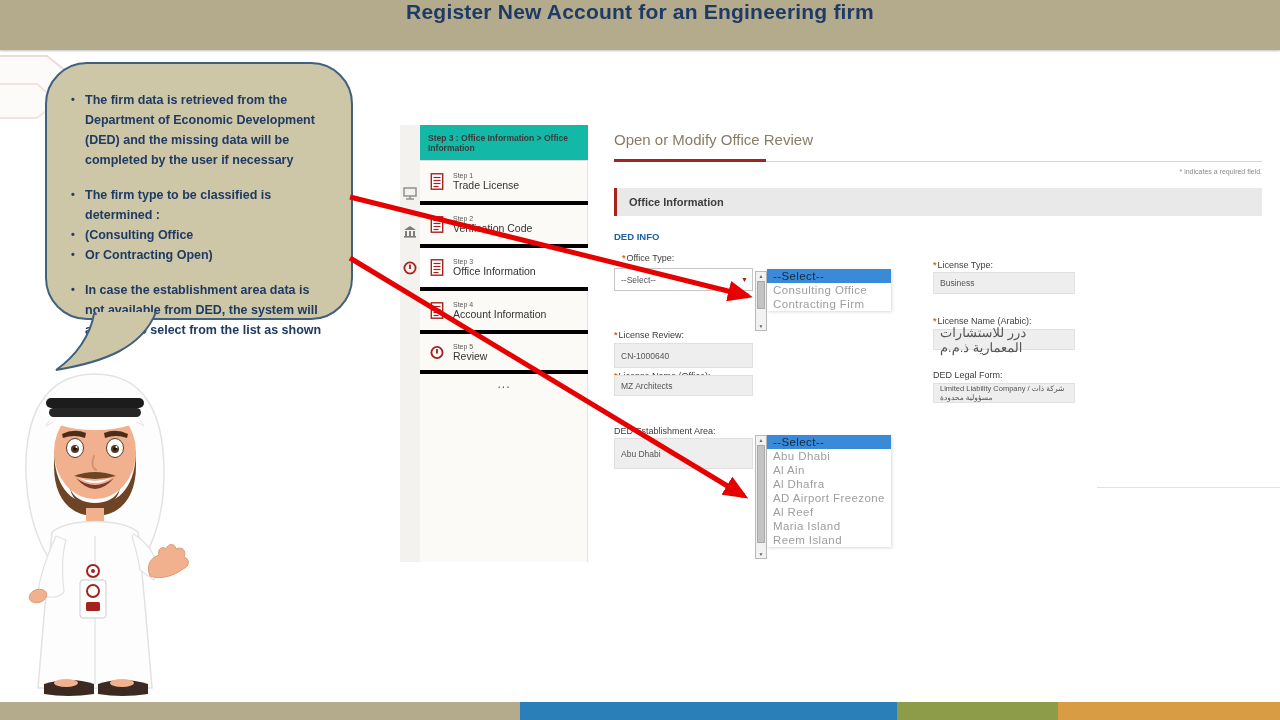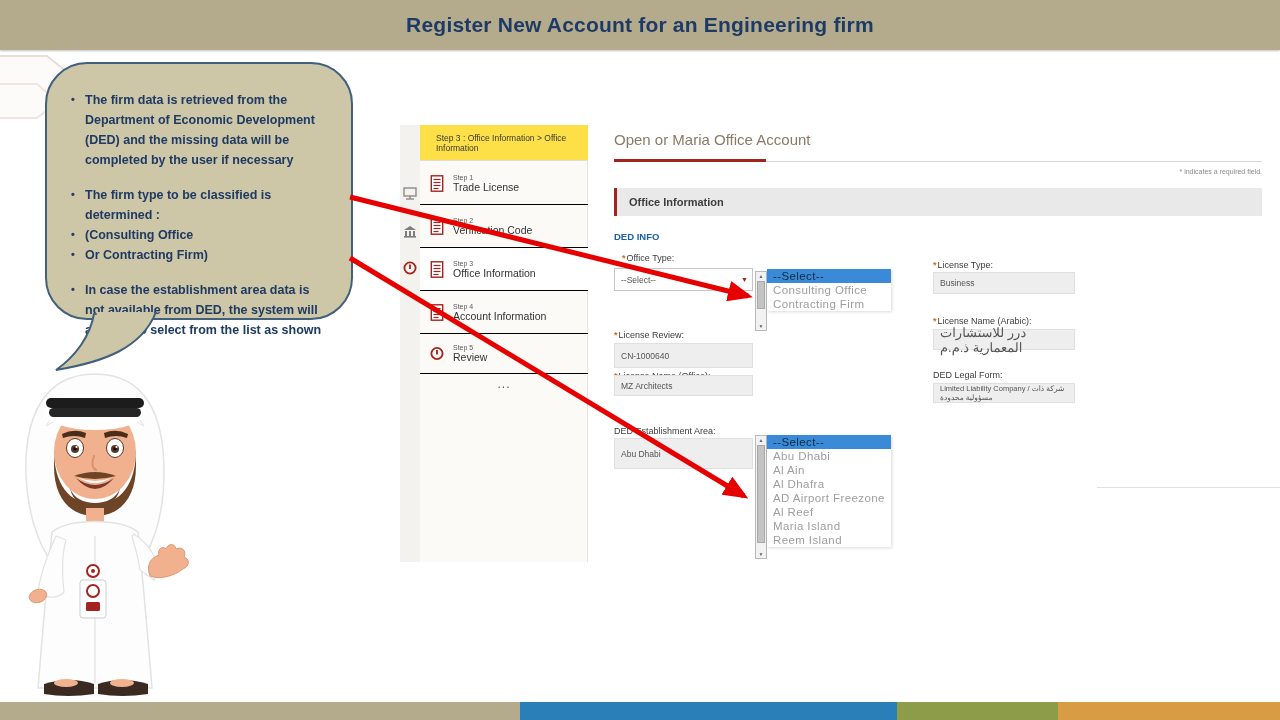--- a/index.html
+++ b/index.html
@@ -1,21 +1,21 @@
 <!DOCTYPE html>
 <html><head>
 <meta charset="utf-8">
 <style>
   * { margin:0; padding:0; box-sizing:border-box; }
   html,body { width:1280px; height:720px; background:#fff; font-family:"Liberation Sans", sans-serif; }
   #canvas { position:relative; width:1280px; height:720px; overflow:hidden; background:#fff; }
 
   
   .banner { position:absolute; left:0; top:0; width:1280px; height:50px;
-    background:#b3ab8b; display:flex; align-items:center; justify-content:center;
+    background:#b3ab8b; display:flex; justify-content:center;
     box-shadow:0 1px 2px rgba(0,0,0,.25); }
   .banner-title { font-size:21px; font-weight:bold; color:#1e3a66; letter-spacing:.2px; }
 
   
   .deco-chevron { position:absolute; left:-8px; top:50px; z-index:1; }
 
   
   .bubble { position:absolute; left:45px; top:62px; width:308px; height:258px;
     background:#cdc6a7; border:2px solid #41607e; border-radius:42px;
     padding:26px 20px 10px 24px; z-index:3; }
@@ -28,24 +28,24 @@
   .mascot { position:absolute; left:0px; top:368px; z-index:2; }
 
   
   .shot { position:absolute; left:400px; top:125px; width:868px; height:437px; background:#fff; z-index:1; }
 
   .strip { position:absolute; left:0; top:0; width:20px; height:437px; background:#f3f2ee; }
   .strip-icon { position:absolute; left:3px; }
 
   .sidebar { position:absolute; left:20px; top:0; width:168px; height:437px;
     background:#fbfaf7; border-right:1px solid #e6e4de; }
-  .crumb { position:absolute; left:0; top:0; width:168px; height:36px; background:#fde047;
-    border-bottom:1px solid #dedcd6; font-size:8.5px; font-weight:normal; color:#3a3a3a;
-    display:flex; align-items:center; padding:0 16px; }
-  .step-item { position:absolute; left:0; width:168px; height:43px; border-bottom:1px solid #000000;
+  .crumb { position:absolute; left:0; top:0; width:168px; height:36px; background:#14b8a6;
+    border-bottom:1px solid #dedcd6; font-size:8.5px; font-weight:bold; color:#3a3a3a;
+    display:flex; align-items:center; padding:0 8px; }
+  .step-item { position:absolute; left:0; width:168px; height:43px; border-bottom:4px solid #000000;
     display:flex; align-items:center; padding-left:10px; cursor:pointer; }
   .step-item.active { background:#fff; }
   .step-icon { width:14px; margin-right:9px; flex:0 0 14px; }
   .step-num { font-size:7px; color:#5a5a5a; }
   .step-label { font-size:10.5px; color:#333; }
   .steps-more { position:absolute; left:0; top:252px; width:168px; text-align:center;
     font-size:12px; letter-spacing:1px; color:#555; }
 
   .main { position:absolute; left:200px; top:0; width:668px; height:437px; }
   .page-title { position:absolute; left:14px; top:6px; font-size:15px; color:#8a7b66; }
@@ -107,21 +107,21 @@
     <div class="bullet gap-before">
       <span class="dot">•</span>
       <span>The firm type to be classified  is determined  :</span>
     </div>
     <div class="bullet">
       <span class="dot">•</span>
       <span>(Consulting Office</span>
     </div>
     <div class="bullet">
       <span class="dot">•</span>
-      <span>Or Contracting Firm)</span>
+      <span>Or Contracting Open)</span>
     </div>
     <div class="bullet gap-before">
       <span class="dot">•</span>
       <span>In case the  establishment  area data is not available  from DED, the system  will  ask you to select from the list  as shown</span>
     </div>
   </div>
   <svg class="bubble-tail" width="140" height="66" viewBox="0 0 140 66">
     <path d="M 52 2 C 48 24 34 44 14 58 C 62 50 100 36 114 0 Z" fill="#cdc6a7" stroke="#41607e" stroke-width="2"></path>
     <path d="M 54 0 L 112 0 L 110 6 L 56 6 Z" fill="#cdc6a7"></path>
   </svg>
@@ -270,21 +270,21 @@
         <div>
             <div class="step-num">Step 5</div>
         <div class="step-label">Review</div>
           </div>
       </div>
 
       <div class="steps-more">...</div>
     </div>
 
     <div class="main">
-      <div class="page-title">Open or Maria Office Account</div>
+      <div class="page-title">Open or Modify Office Review</div>
       <div class="rule"></div>
       <div class="rule-red"></div>
       <div class="required-note">* indicates a required field.</div>
 
       <div class="section-bar">
         <span>Office Information</span>
       </div>
 
       <div class="subsection">DED INFO</div>
 

